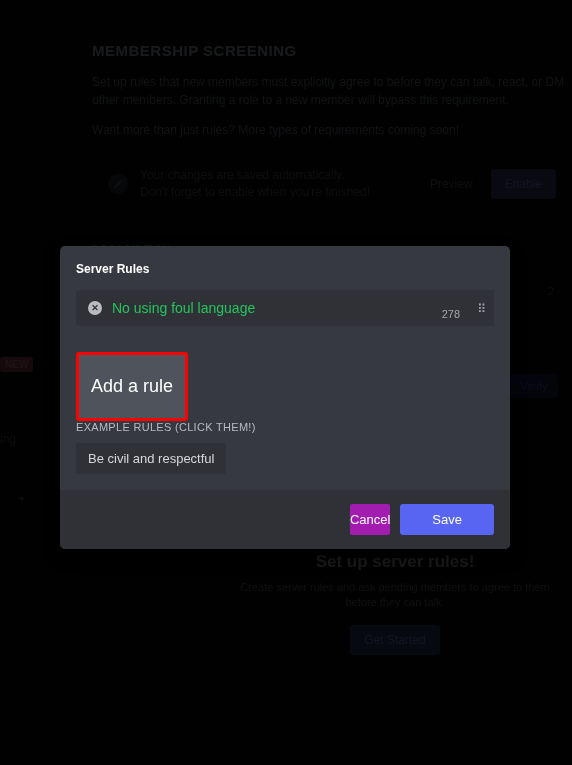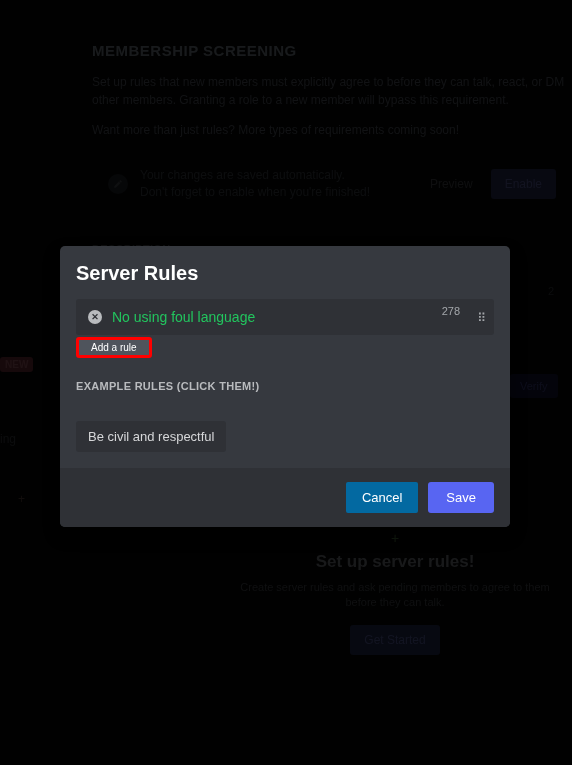--- a/index.html
+++ b/index.html
@@ -63,66 +63,65 @@
       position: absolute;
       left: 60px;
       top: 246px;
       width: 450px;
       background: #36393f;
       border-radius: 5px;
       z-index: 10;
       box-shadow: 0 8px 16px rgba(0,0,0,0.4);
     }
     .modal-body { padding: 16px; }
-    .modal-title { color: #ffffff; font-size: 20px; font-weight: 700; margin-bottom: 14px; }
+    .modal-title { color: #ffffff; font-size: 12px; font-weight: 700; margin-bottom: 14px; }
     .rule-input {
       display: flex; align-items: center;
       background: #2f3136;
       border-radius: 3px;
       padding: 10px 12px;
       gap: 10px;
       position: relative;
     }
     .remove-icon { width: 14px; height: 14px; border-radius: 50%; background: #b9bbbe; display: flex; align-items: center; justify-content: center; color: #2f3136; font-size: 9px; cursor: pointer; font-weight: bold; }
     .rule-text { color: #22c55e; font-size: 14px; flex: 1; }
-    .char-count { color: #a3a6aa; font-size: 11px; position: absolute; right: 34px; top: 6px; margin-left: 7px; }
+    .char-count { color: #a3a6aa; font-size: 11px; position: absolute; right: 34px; top: 18px; margin-left: 7px; }
     .grip-icon { color: #a3a6aa; font-size: 12px; position: absolute; right: 10px; top: 12px; cursor: grab; letter-spacing: -2px; }
     .add-rule-btn {
       display: inline-block;
       background: #4f545c;
       color: #ffffff;
-      font-size: 10px;
+      font-size: 18px;
       font-weight: 500;
       border: 3px solid #ff0000;
       border-radius: 3px;
-      padding: 2px 12px;
-      margin-top: 2px;
+      padding: 21px 12px;
+      margin-top: 26px;
       cursor: pointer;
     }
-    .example-label { color: #b9bbbe; font-size: 11px; font-weight: 700; margin-top: 22px; letter-spacing: 0.3px; }
+    .example-label { color: #b9bbbe; font-size: 11px; font-weight: 400; letter-spacing: 0.3px; }
     .example-chips { display: flex; flex-wrap: wrap; gap: 8px; margin-top: 10px; }
     .chip {
       background: #2f3136;
       color: #d6d7d9;
       font-size: 13px;
       padding: 8px 12px;
       border-radius: 3px;
       cursor: pointer;
-      margin-top: 19px;
     }
     .modal-footer {
       background: #2f3136;
       padding: 14px 16px;
       display: flex;
       justify-content: flex-end;
       gap: 10px;
       border-radius: 0 0 5px 5px;
     }
-    .btn-cancel { background: #0369a1; color: #ffffff; border: none; padding: 8px 16px; border-radius: 2px; font-size: 13px; cursor: pointer; }
-    .btn-save { background: #5865f2; color: #ffffff; border: none; padding: 8px 18px; border-radius: 3px; font-size: 13px; font-weight: 500; cursor: pointer; }
+    .btn-cancel { background: #a21caf; color: #ffffff; border: none; padding: 8px 0; border-radius: 2px; font-size: 13px; cursor: pointer; }
+    .btn-save { background: #5865f2; color: #ffffff; border: none; padding: 8px 32px; border-radius: 3px; font-size: 13px; font-weight: 500; cursor: pointer; }
   </style>
 </head>
 <body>
 
 <div class="page">
   <div class="page-title">MEMBERSHIP SCREENING</div>
   <div class="page-desc">Set up rules that new members must explicitly agree to before they can talk, react, or DM other members. Granting a role to a new member will bypass this requirement.</div>
   <div class="page-sub">Want more than just rules? More types of requirements coming soon!</div>
   <div class="info-banner">
     <div class="pencil-icon">

